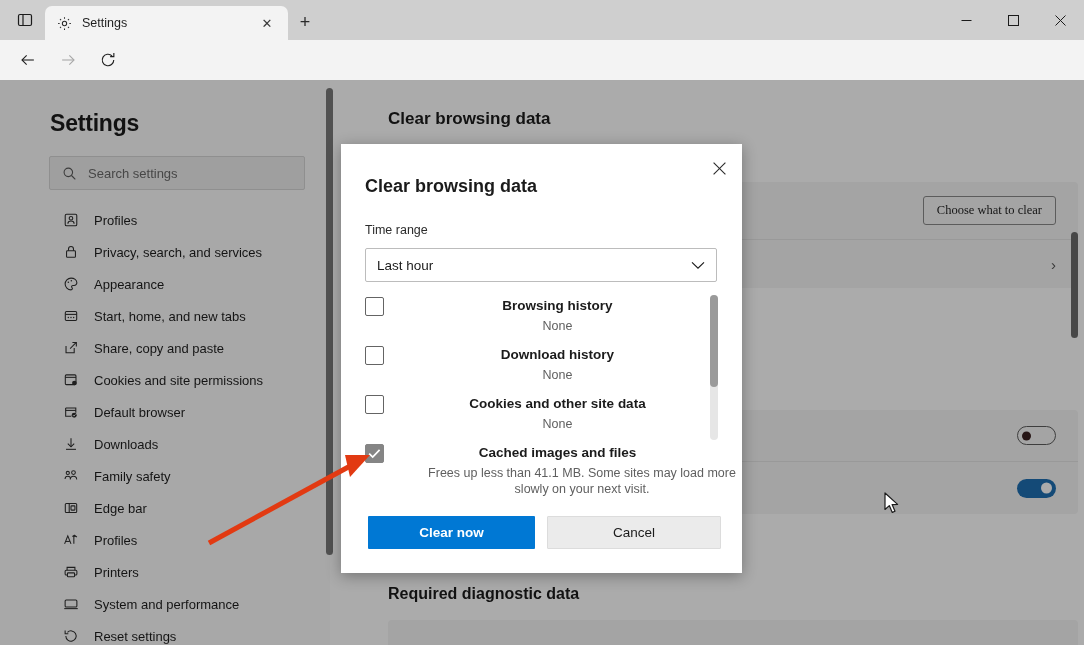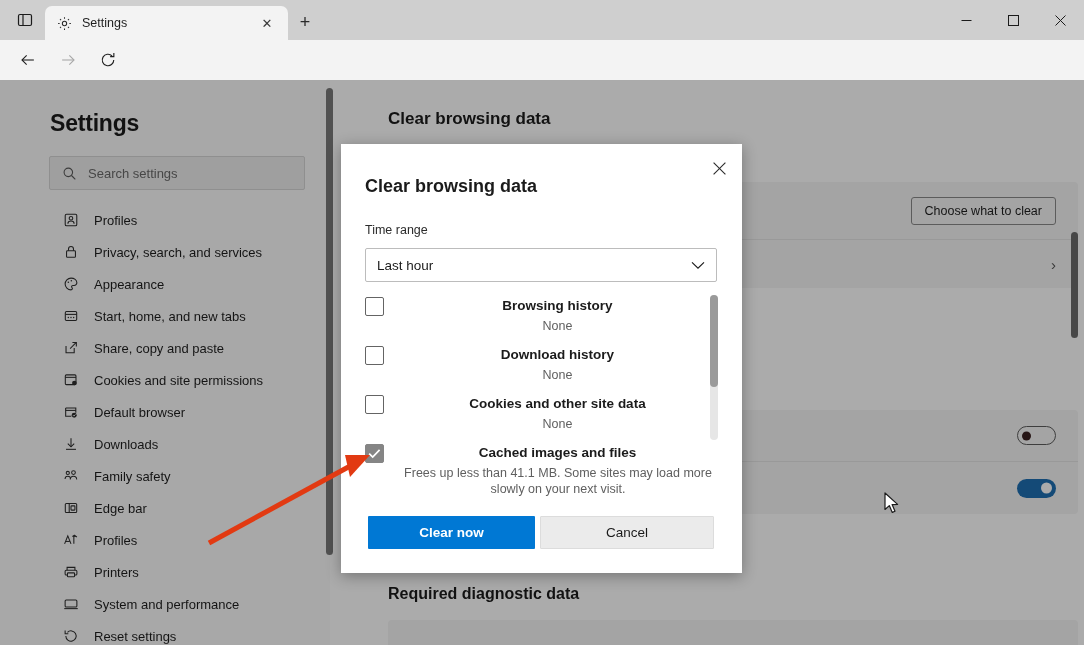--- a/index.html
+++ b/index.html
@@ -127,21 +127,21 @@
   .ct-h1 { position: absolute; left: 52px; top: 29px; font-size: 17px; font-weight: 600; color: #1b1b1b; }
   .ct-note { position: absolute; left: 52px; top: 72px; font-size: 13px; color: #333; white-space: nowrap; }
   .ct-note a { color: #0f5ba7; text-decoration: underline; }
   .card {
     position: absolute; background: #f5f5f5; border-radius: 4px;
   }
   .card-row { position: absolute; left: 0; width: 100%; display: flex; align-items: center; }
   .btn-outline {
     border: 1px solid #8a8a8a; background: transparent; border-radius: 3px;
     font-size: 12.5px; color: #1f1f1f; padding: 6px 13px; white-space: nowrap;
-    font-family: Liberation Sans, sans-serif;
+    font-family: Liberation Serif, serif;
   }
   .chev-right { color: #555; font-size: 15px; }
   .ct-link2 { position: absolute; font-size: 13px; color: #0f5ba7; text-decoration: underline; }
   .toggle {
     width: 39px; height: 19px; border-radius: 10px; position: relative;
   }
   .toggle.off { border: 1px solid #5d5d5d; background: transparent; }
   .toggle.off .knob { position:absolute; left:4px; top:50%; transform:translateY(-50%); width:9px; height:9px; border-radius:50%; background:#3a2020; }
   .toggle.on { background: #1f6fb2; }
   .toggle.on .knob { position:absolute; right:4px; top:50%; transform:translateY(-50%); width:11px; height:11px; border-radius:50%; background:#ffffff; }
@@ -189,21 +189,21 @@
   .opt-label { font-size: 13.5px; font-weight: 600; color: #1b1b1b; line-height: 19px; }
   .opt-sub { font-size: 12.5px; color: #5f5f5f; margin-top: 3px; line-height: 16px; }
   .dlg-scrollbar {
     position: absolute; left: 369px; top: 151px; width: 8px; height: 145px;
     background: #e6e6e6; border-radius: 4px;
   }
   .dlg-scrollbar .thumb {
     position: absolute; left: 0; top: 0; width: 8px; height: 92px;
     background: #9a9a9a; border-radius: 4px;
   }
-  .dlg-actions { position: absolute; left: 27px; top: 372px; display: flex; gap: 5px; }
+  .dlg-actions { position: absolute; left: 27px; top: 372px; display: flex; gap: 12px; }
   .btn-primary {
     width: 167px; height: 33px; background: #0078d4; color: #fff;
     border: none; font-size: 13.5px; font-weight: 700; cursor: pointer;
     font-family: "Liberation Sans", sans-serif; border-radius: 1px;
   }
   .btn-secondary {
     width: 174px; height: 33px; background: #ebebeb; color: #1b1b1b;
     border: 1px solid #dcdcdc; font-size: 13.5px; cursor: pointer;
     font-family: "Liberation Sans", sans-serif; border-radius: 1px;
   }
@@ -561,21 +561,21 @@
         <div class="opt-sub">None</div>
       </div>
 
       <div class="dlg-opt">
         <span class="cb checked">
           <svg width="13" height="11" viewBox="0 0 13 11" fill="none" stroke="#ffffff" stroke-width="1.7">
             <polyline points="1.2,5.6 4.7,9.1 11.6,1.8"></polyline>
           </svg>
         </span>
         <div class="opt-label">Cached images and files</div>
-        <div class="opt-sub" style="width:320px;">Frees up less than 41.1 MB. Some sites may load more slowly on your next visit.</div>
+        <div class="opt-sub" style="width:320px;margin-left:24px;">Frees up less than 41.1 MB. Some sites may load more slowly on your next visit.</div>
       </div>
 
     </div>
 
     <div class="dlg-scrollbar">
       <div class="thumb"></div>
     </div>
 
     <div class="dlg-actions">
       <button class="btn-primary">Clear now</button>

